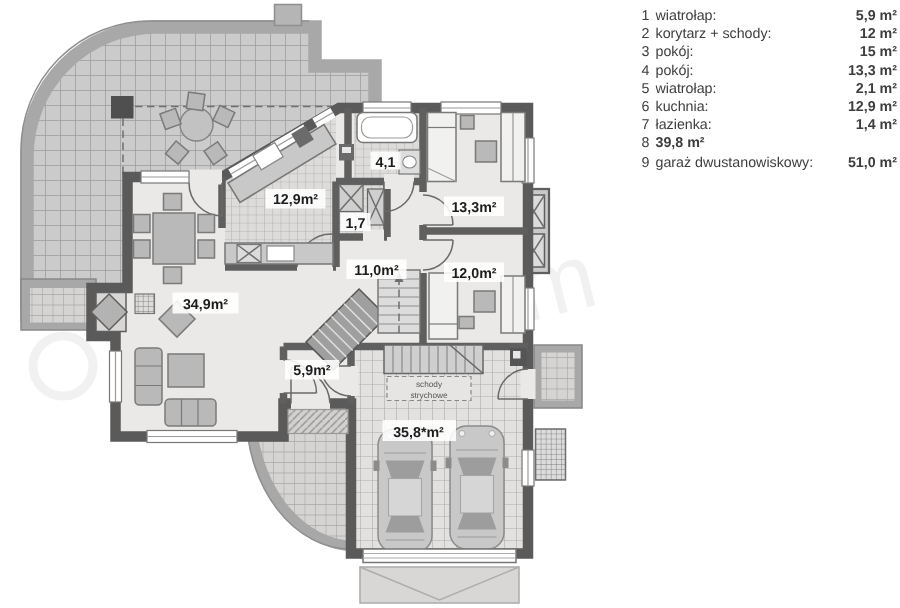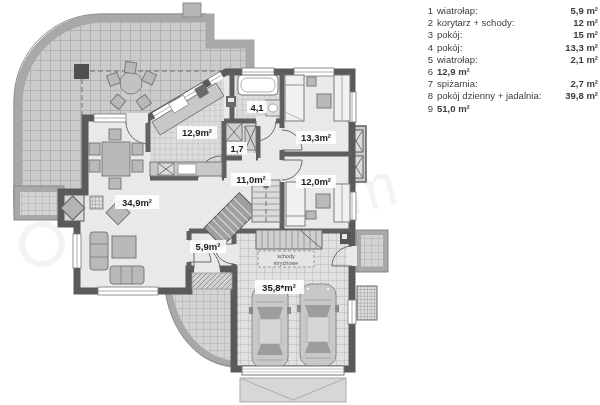--- a/index.html
+++ b/index.html
@@ -367,31 +367,32 @@
         <span class="llabel">pokój:</span>
         <span class="lval">13,3 m²</span>
       </div>
   <div class="lrow">
         <span class="lnum">5</span>
         <span class="llabel">wiatrołap:</span>
         <span class="lval">2,1 m²</span>
       </div>
   <div class="lrow">
         <span class="lnum">6</span>
+        <span class="llabel">kuchnia:</span>
         <span class="lval">12,9 m²</span>
       </div>
   <div class="lrow">
         <span class="lnum">7</span>
-        <span class="llabel">spiżarnia:</span>
-        <span class="lval">2,7 m²</span>
+        <span class="llabel">łazienka:</span>
+        <span class="lval">1,4 m²</span>
       </div>
   <div class="lrow">
         <span class="lnum">8</span>
-        <span class="llabel">pokój dzienny + jadalnia:</span>
         <span class="lval">39,8 m²</span>
       </div>
   <div class="lrow">
         <span class="lnum">9</span>
+        <span class="llabel">garaż dwustanowiskowy:</span>
         <span class="lval">51,0 m²</span>
       </div>
 </div>
 
 </div>
 
 </body></html>

